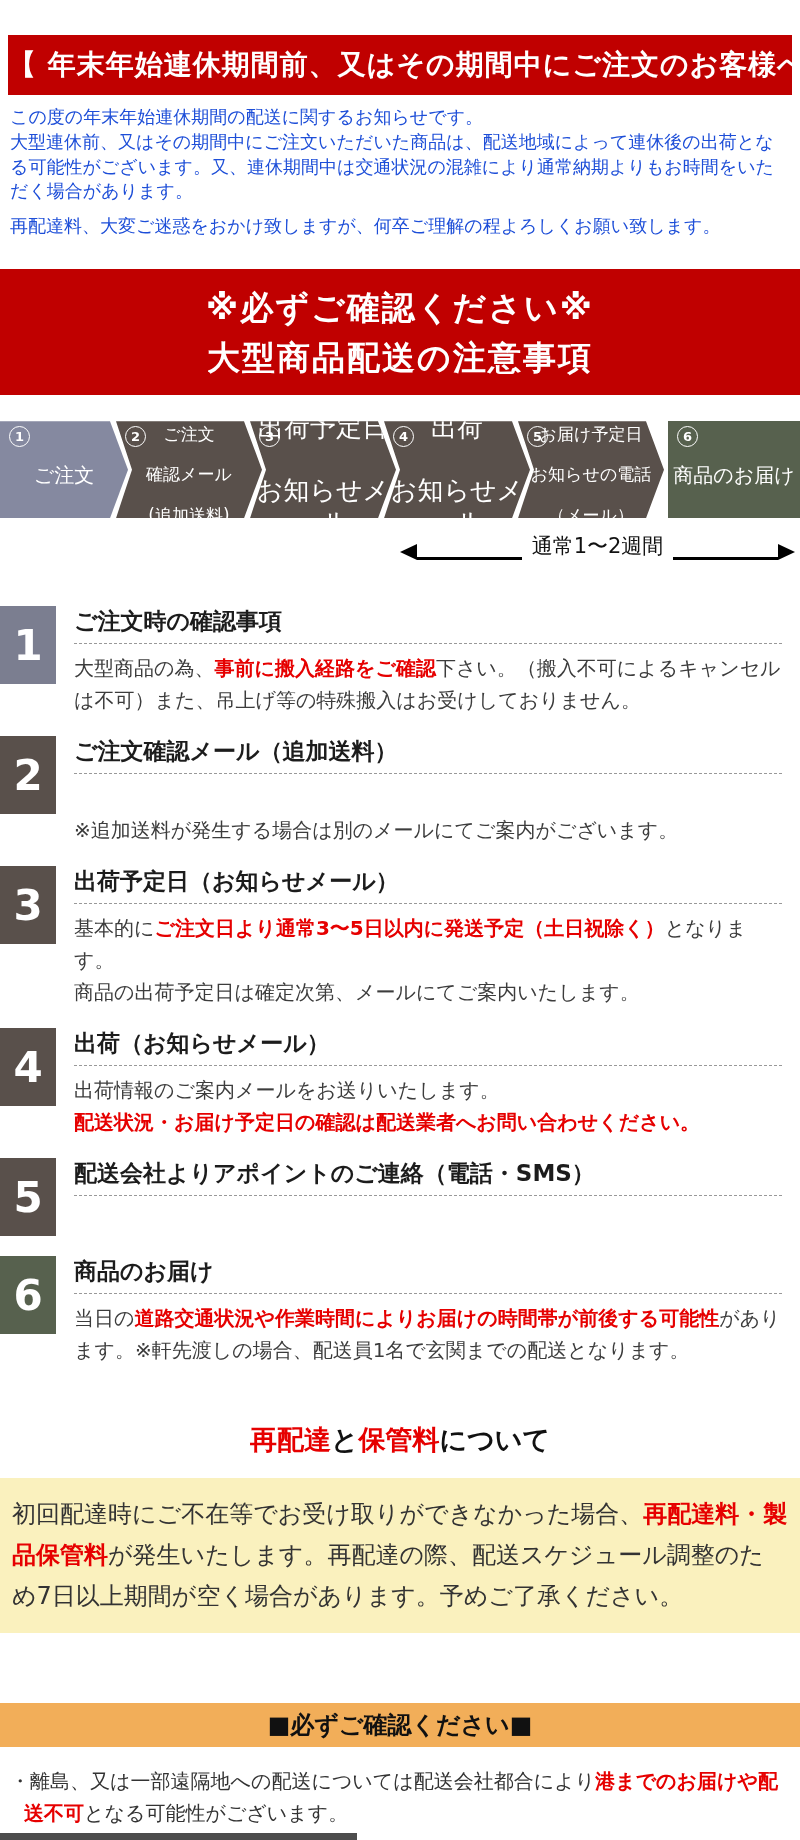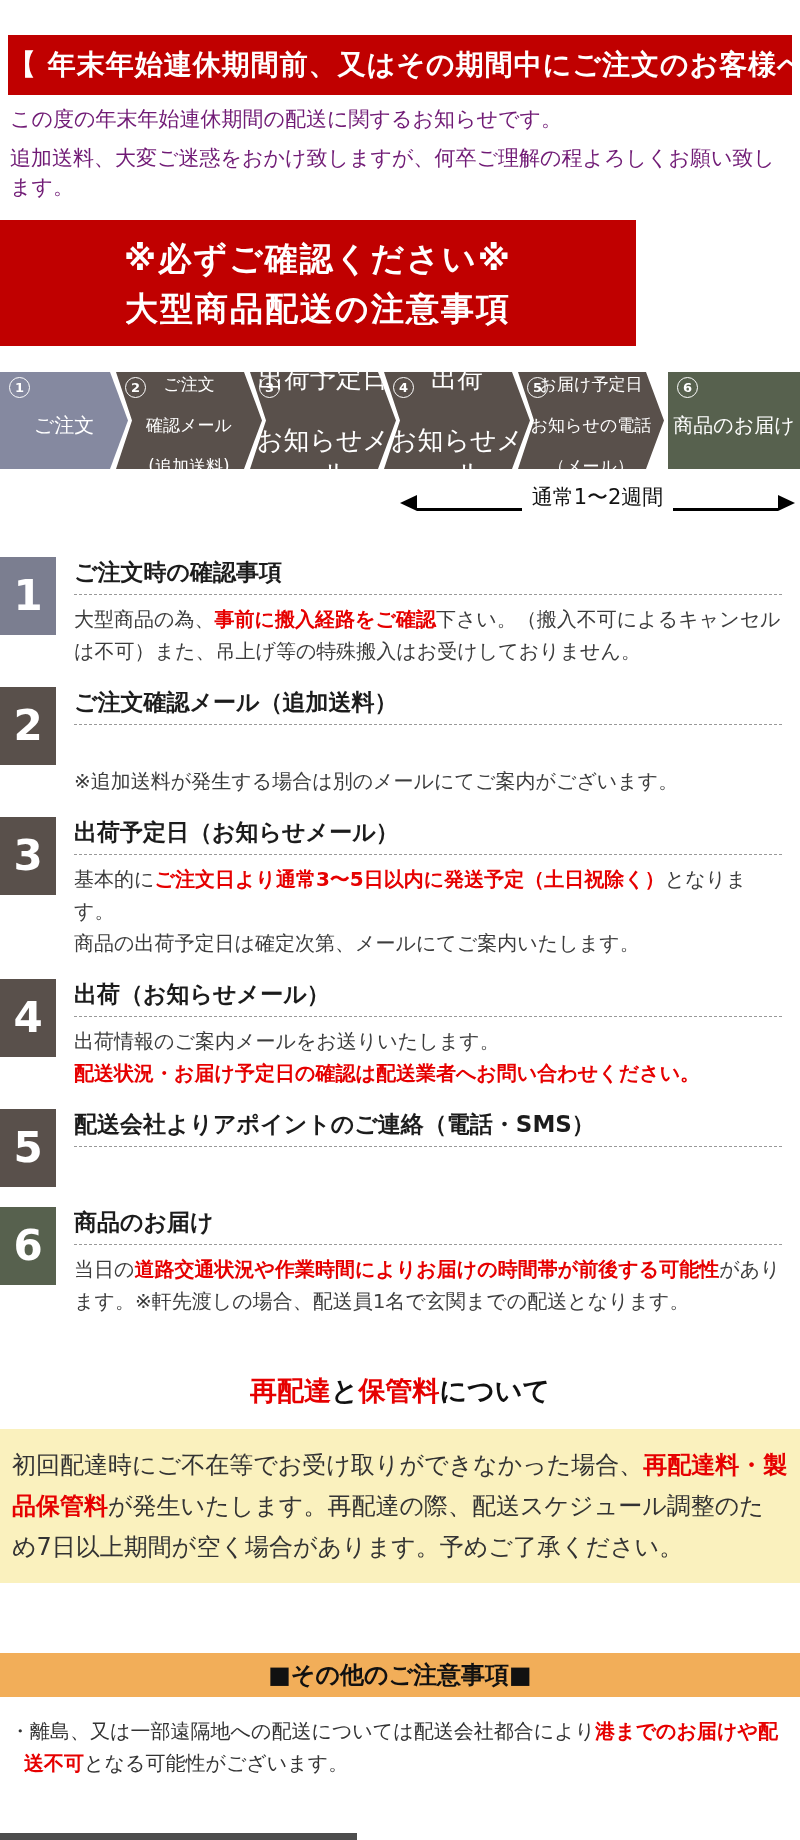--- a/index.html
+++ b/index.html
@@ -10,26 +10,26 @@
   *{margin:0;padding:0;box-sizing:border-box;}
   html,body{background:#fff;}
   body{font-family:"DejaVu Sans","Liberation Sans",sans-serif;color:var(--ink);}
   .page{position:relative;width:800px;height:1840px;margin:0 auto;background:#fff;overflow:hidden;}
 
   
   .top-banner{margin:35px 8px 0;height:60px;background:var(--red);color:#fff;
     font-weight:bold;font-size:28px;line-height:60px;text-align:center;letter-spacing:1px;white-space:nowrap;}
 
   
-  .intro{margin:10px 10px 0;font-size:21px;line-height:1.38;color:#701a75;}
+  .intro{margin:10px 10px 0;font-size:18px;line-height:1.38;color:#1d4ed8;}
   .intro p{margin:0;}
   .intro .sp{height:10px;}
 
   
-  .notice-box{margin-top:18px;width:636px;background:var(--red);color:#fff;text-align:center;
+  .notice-box{margin-top:30px;width:800px;background:var(--red);color:#fff;text-align:center;
     padding:14px 16px 12px;}
   .notice-box div{font-weight:bold;font-size:33px;line-height:50px;letter-spacing:2px;}
 
   
   .flow{margin-top:26px;width:800px;display:flex;height:97px;}
   .flow-step{position:relative;height:97px;color:#fff;}
   .flow-step.first{width:128px;clip-path:polygon(0 0,calc(100% - 18px) 0,100% 50%,calc(100% - 18px) 100%,0 100%);}
   .flow-step.mid{width:146px;margin-left:-12px;
     clip-path:polygon(0 0,calc(100% - 18px) 0,100% 50%,calc(100% - 18px) 100%,0 100%,16px 50%);}
   .flow-step.last{flex:1;margin-left:4px;}
@@ -74,22 +74,23 @@
 </style>
 </head>
 <body>
 
 <div class="page">
 
   <div class="top-banner">【 年末年始連休期間前、又はその期間中にご注文のお客様へ 】</div>
 
   <div class="intro">
     <p>この度の年末年始連休期間の配送に関するお知らせです。</p>
+    <p>大型連休前、又はその期間中にご注文いただいた商品は、配送地域によって連休後の出荷となる可能性がございます。又、連休期間中は交通状況の混雑により通常納期よりもお時間をいただく場合があります。</p>
     <div class="sp"></div>
-    <p>追加送料、大変ご迷惑をおかけ致しますが、何卒ご理解の程よろしくお願い致します。</p>
+    <p>再配達料、大変ご迷惑をおかけ致しますが、何卒ご理解の程よろしくお願い致します。</p>
   </div>
 
   <div class="notice-box">
     <div>※必ずご確認ください※</div>
     <div>大型商品配送の注意事項</div>
   </div>
 
   <div class="flow" id="flow">
       <div class="flow-step first" style="background: rgb(133, 137, 160);">
         <span class="flow-num">1</span>
@@ -190,19 +191,19 @@
           <div class="section-title">商品のお届け</div>
           <div class="section-body"><span>当日の</span><span class="red">道路交通状況や作業時間によりお届けの時間帯が前後する可能性</span><span>があります。※軒先渡しの場合、配送員1名で玄関までの配送となります。</span></div>
         </div>
       </div>
     </div>
 
   <div class="redeliver-title" id="redeliver-title"><span class="red">再配達</span><span>と</span><span class="red">保管料</span><span>について</span></div>
 
   <div class="yellow-box" id="yellow-box"><span>初回配達時にご不在等でお受け取りができなかった場合、</span><span class="red">再配達料・製品保管料</span><span>が発生いたします。再配達の際、配送スケジュール調整のため7日以上期間が空く場合があります。予めご了承ください。</span></div>
 
-  <div class="orange-band">■その他のご注意事項■</div>
+  <div class="orange-band">■必ずご確認ください■</div>
 
   <div class="bottom-note" id="bottom-note"><span>・離島、又は一部遠隔地への配送については配送会社都合により</span><span class="red">港までのお届けや配送不可</span><span>となる可能性がございます。</span></div>
 
   <div class="bottom-bar"></div>
 
 </div>
 
 </body></html>

